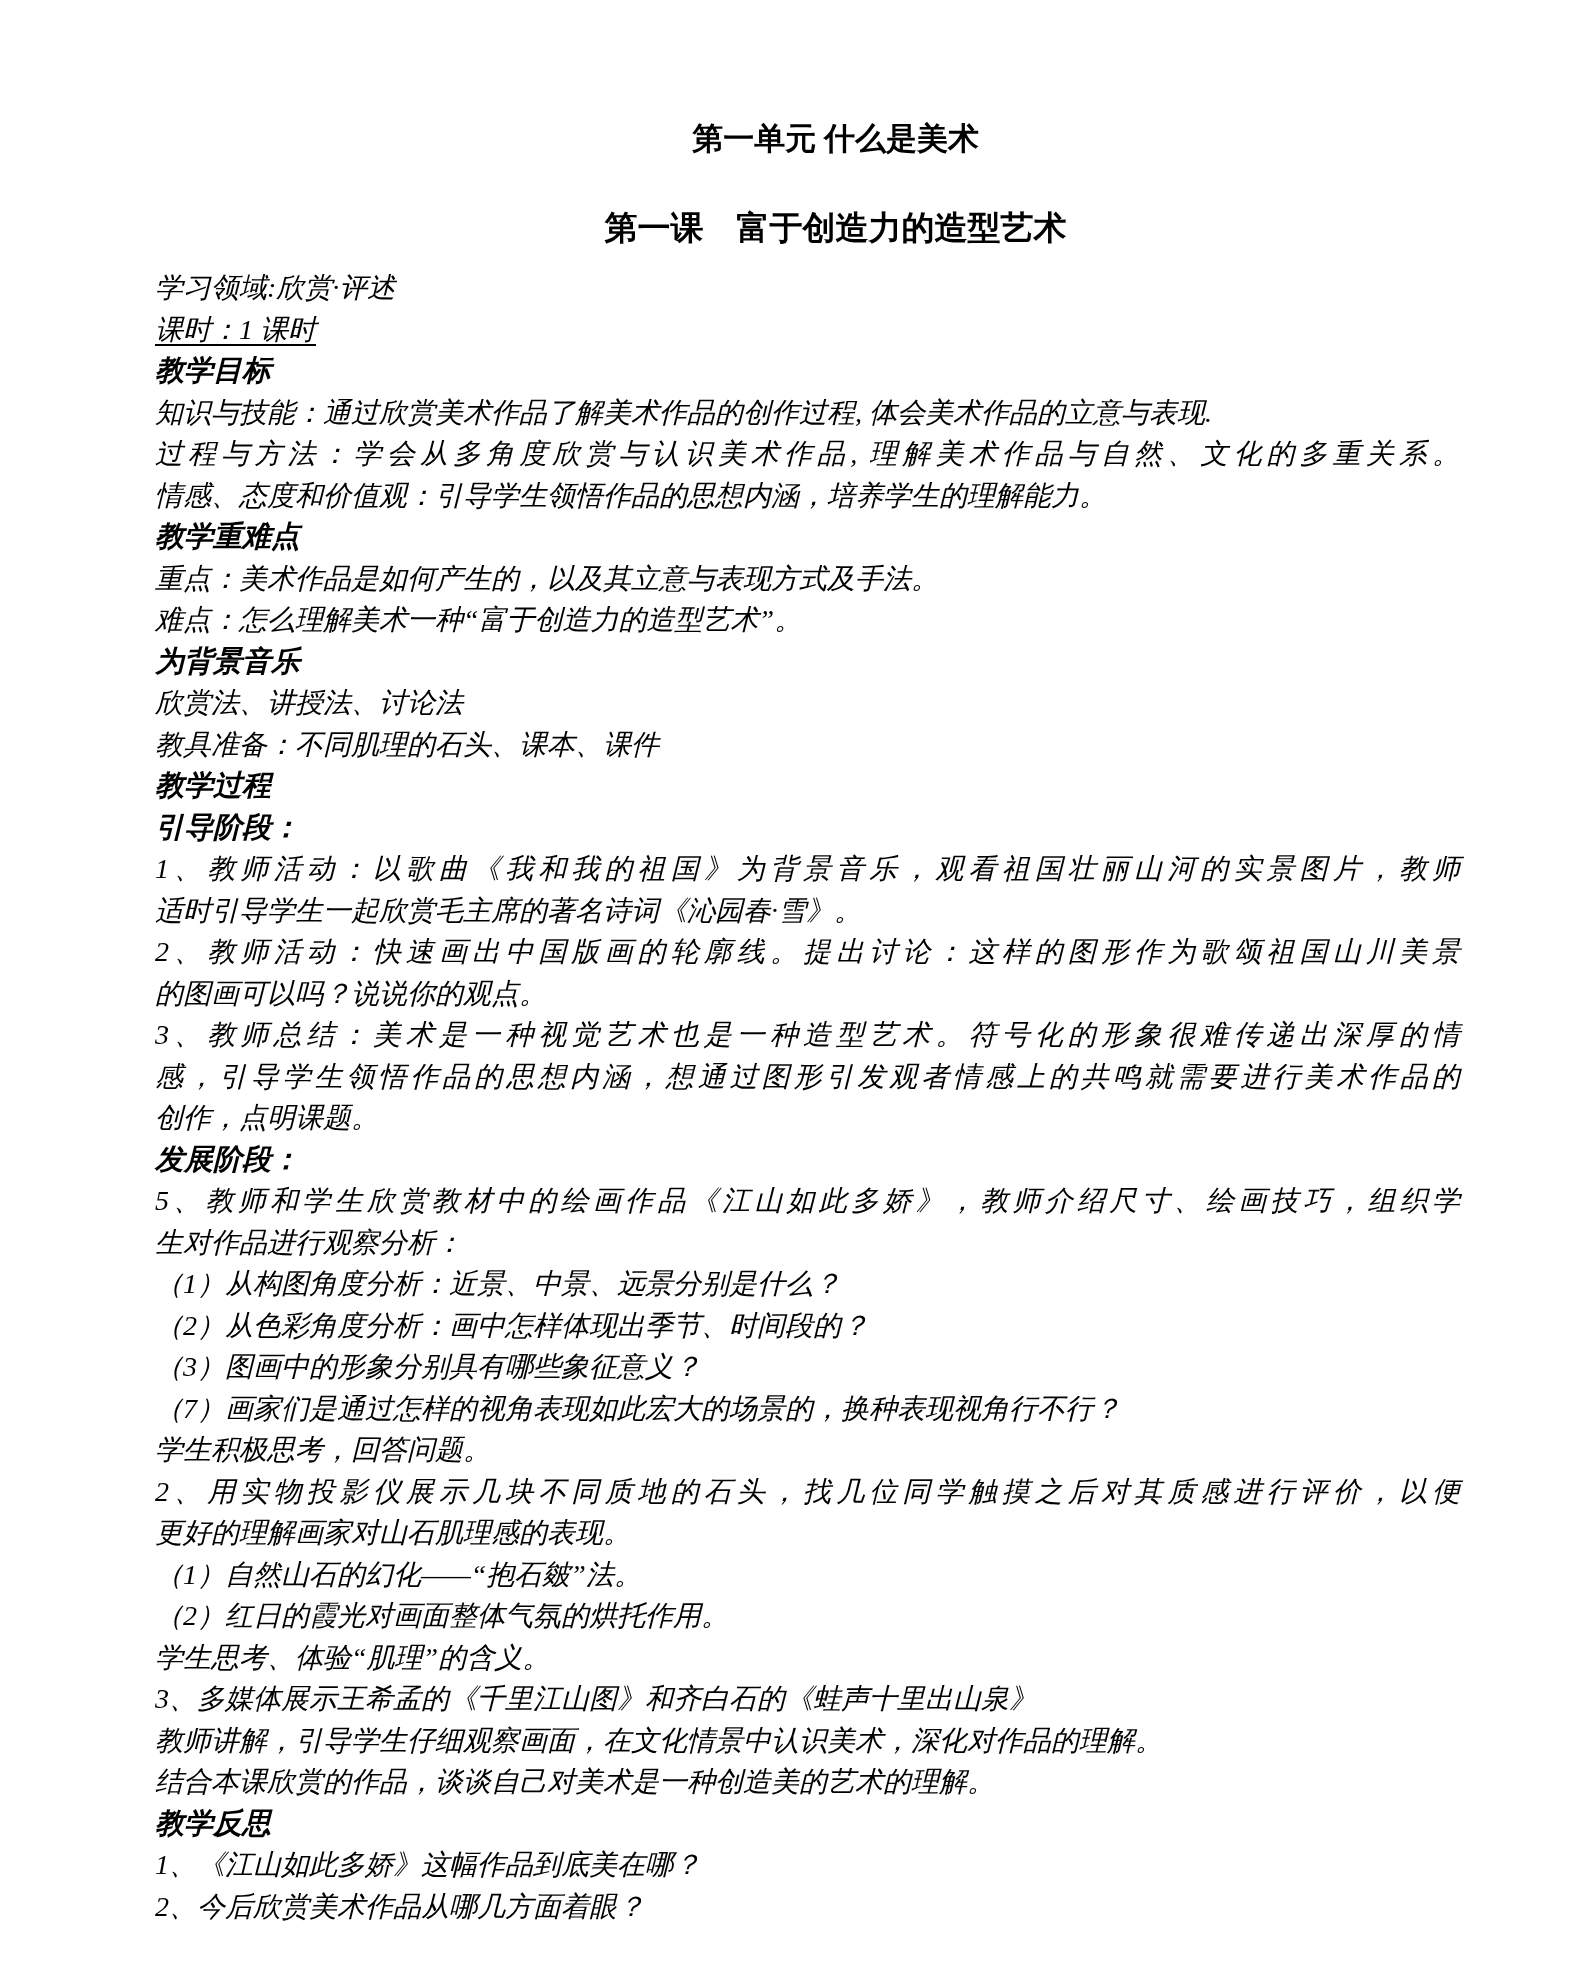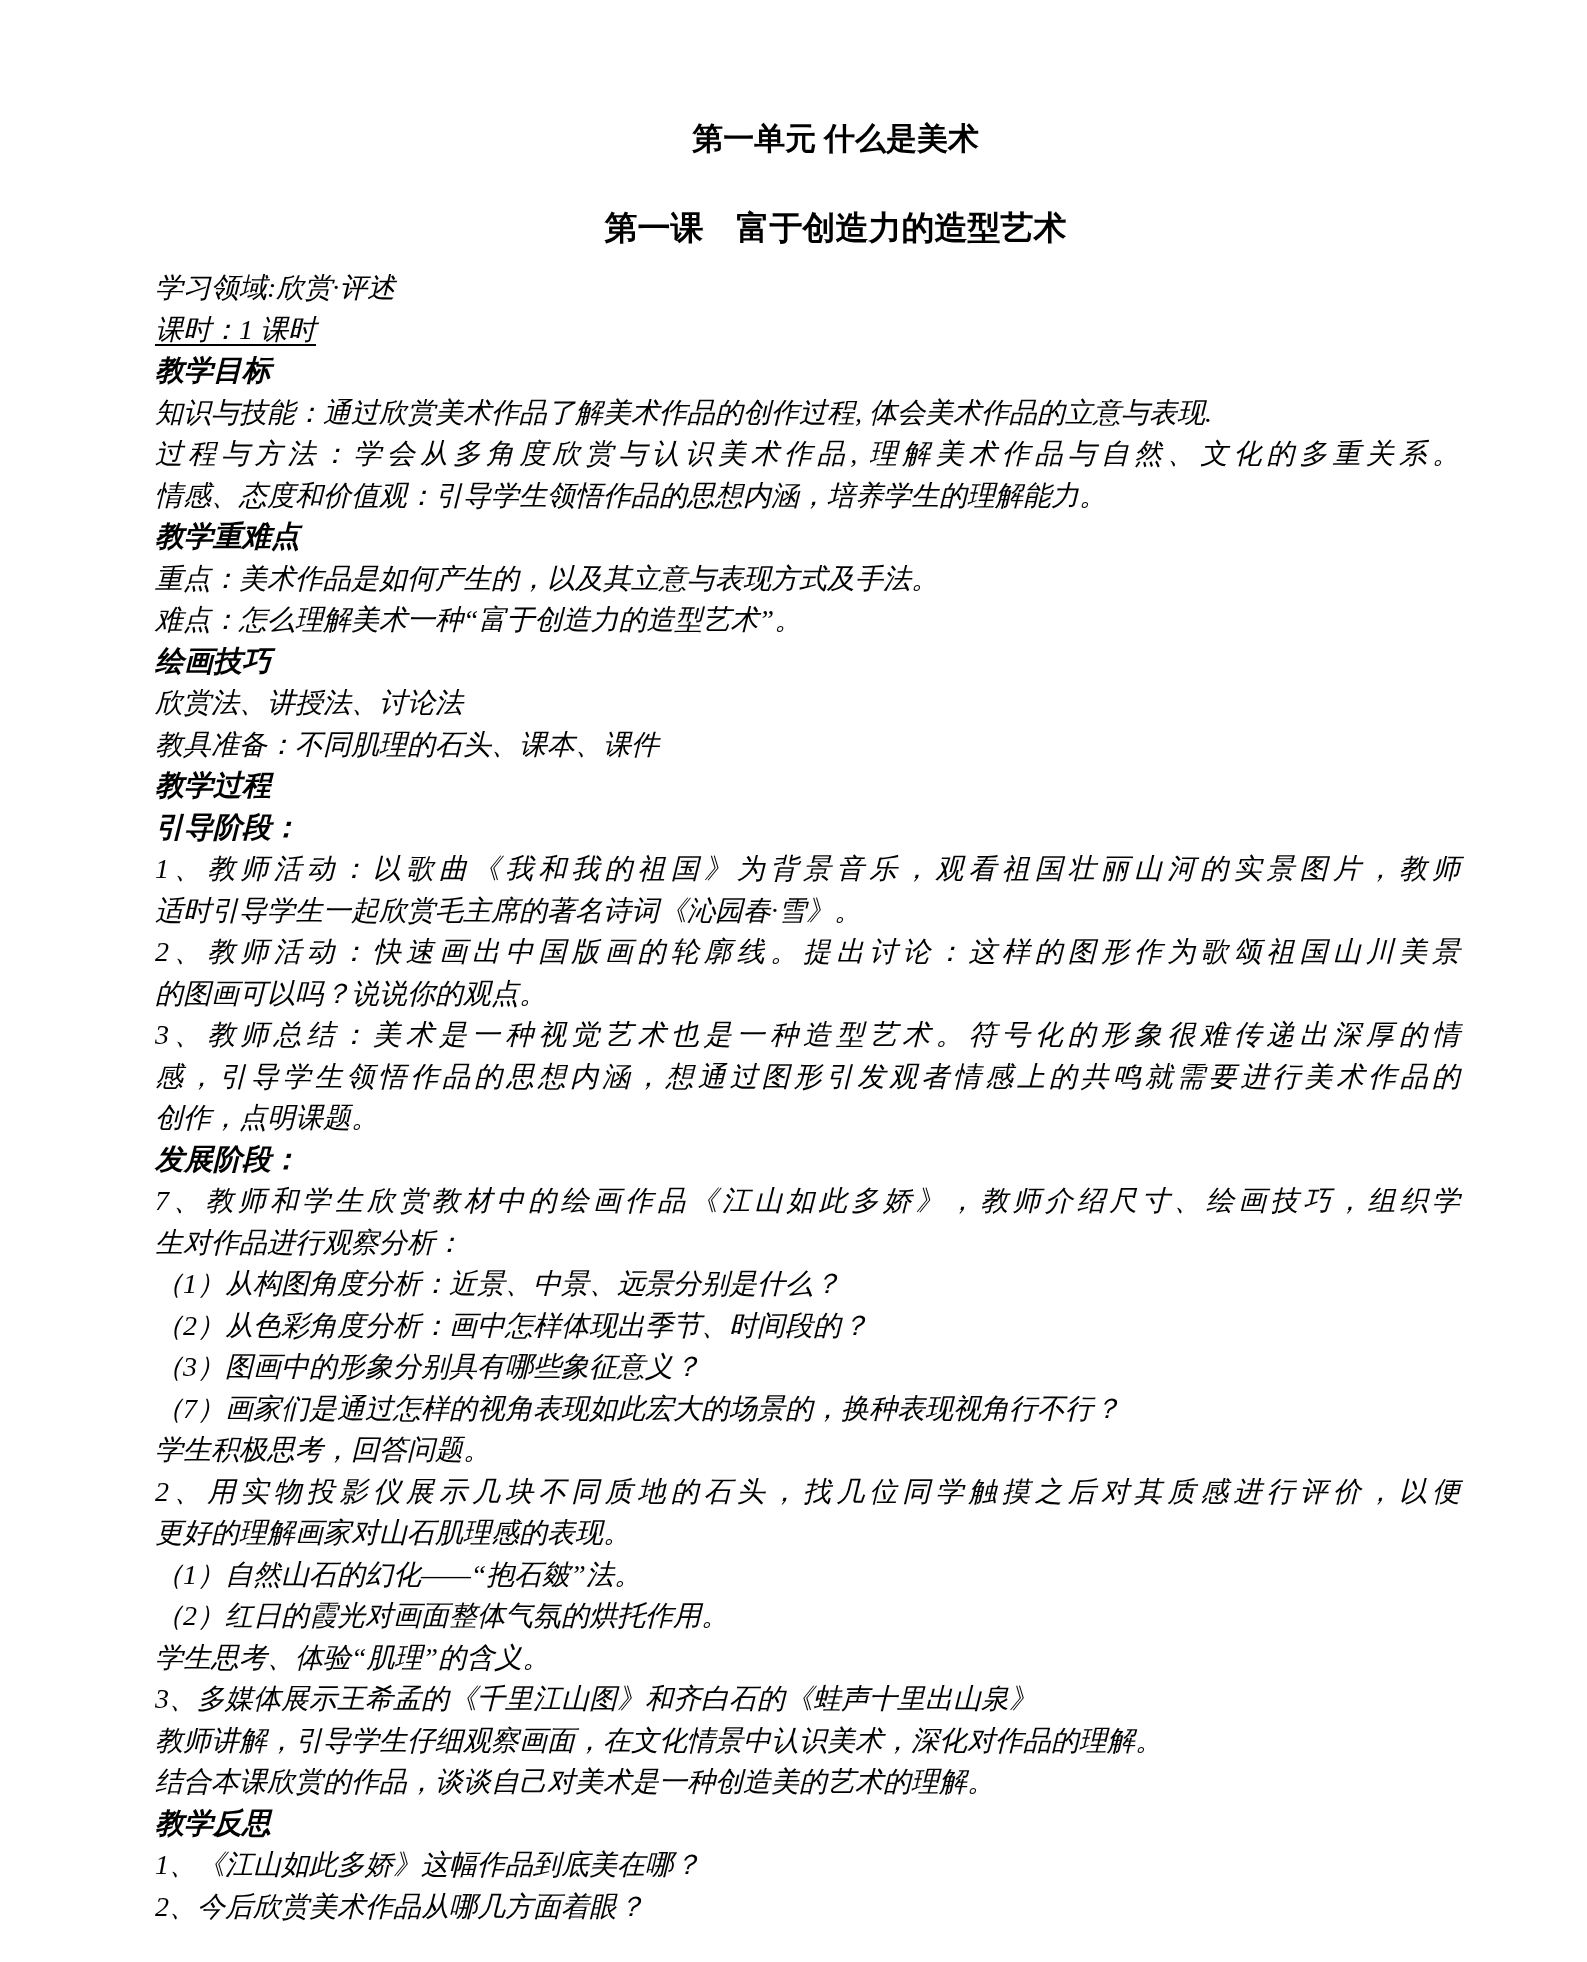--- a/index.html
+++ b/index.html
@@ -68,34 +68,34 @@
   <div class="lines">
       <div class="line">学习领域:欣赏·评述</div>
       <div class="line underline">课时：1 课时</div>
       <div class="line bold">教学目标</div>
       <div class="line">知识与技能：通过欣赏美术作品了解美术作品的创作过程, 体会美术作品的立意与表现.</div>
       <div class="line justify">过程与方法：学会从多角度欣赏与认识美术作品, 理解美术作品与自然、文化的多重关系。</div>
       <div class="line">情感、态度和价值观：引导学生领悟作品的思想内涵，培养学生的理解能力。</div>
       <div class="line bold">教学重难点</div>
       <div class="line">重点：美术作品是如何产生的，以及其立意与表现方式及手法。</div>
       <div class="line">难点：怎么理解美术一种“富于创造力的造型艺术”。</div>
-      <div class="line bold">绘画技巧</div>
+      <div class="line bold">为背景音乐</div>
       <div class="line">欣赏法、讲授法、讨论法</div>
       <div class="line">教具准备：不同肌理的石头、课本、课件</div>
       <div class="line bold">教学过程</div>
       <div class="line bold">引导阶段：</div>
       <div class="line justify">1、教师活动：以歌曲《我和我的祖国》为背景音乐，观看祖国壮丽山河的实景图片，教师</div>
       <div class="line">适时引导学生一起欣赏毛主席的著名诗词《沁园春·雪》。</div>
       <div class="line justify">2、教师活动：快速画出中国版画的轮廓线。提出讨论：这样的图形作为歌颂祖国山川美景</div>
       <div class="line">的图画可以吗？说说你的观点。</div>
       <div class="line justify">3、教师总结：美术是一种视觉艺术也是一种造型艺术。符号化的形象很难传递出深厚的情</div>
       <div class="line justify">感，引导学生领悟作品的思想内涵，想通过图形引发观者情感上的共鸣就需要进行美术作品的</div>
       <div class="line">创作，点明课题。</div>
       <div class="line bold">发展阶段：</div>
-      <div class="line justify">7、教师和学生欣赏教材中的绘画作品《江山如此多娇》，教师介绍尺寸、绘画技巧，组织学</div>
+      <div class="line justify">5、教师和学生欣赏教材中的绘画作品《江山如此多娇》，教师介绍尺寸、绘画技巧，组织学</div>
       <div class="line">生对作品进行观察分析：</div>
       <div class="line">（1）从构图角度分析：近景、中景、远景分别是什么？</div>
       <div class="line">（2）从色彩角度分析：画中怎样体现出季节、时间段的？</div>
       <div class="line">（3）图画中的形象分别具有哪些象征意义？</div>
       <div class="line">（7）画家们是通过怎样的视角表现如此宏大的场景的，换种表现视角行不行？</div>
       <div class="line">学生积极思考，回答问题。</div>
       <div class="line justify">2、用实物投影仪展示几块不同质地的石头，找几位同学触摸之后对其质感进行评价，以便</div>
       <div class="line">更好的理解画家对山石肌理感的表现。</div>
       <div class="line">（1）自然山石的幻化——“抱石皴”法。</div>
       <div class="line">（2）红日的霞光对画面整体气氛的烘托作用。</div>

